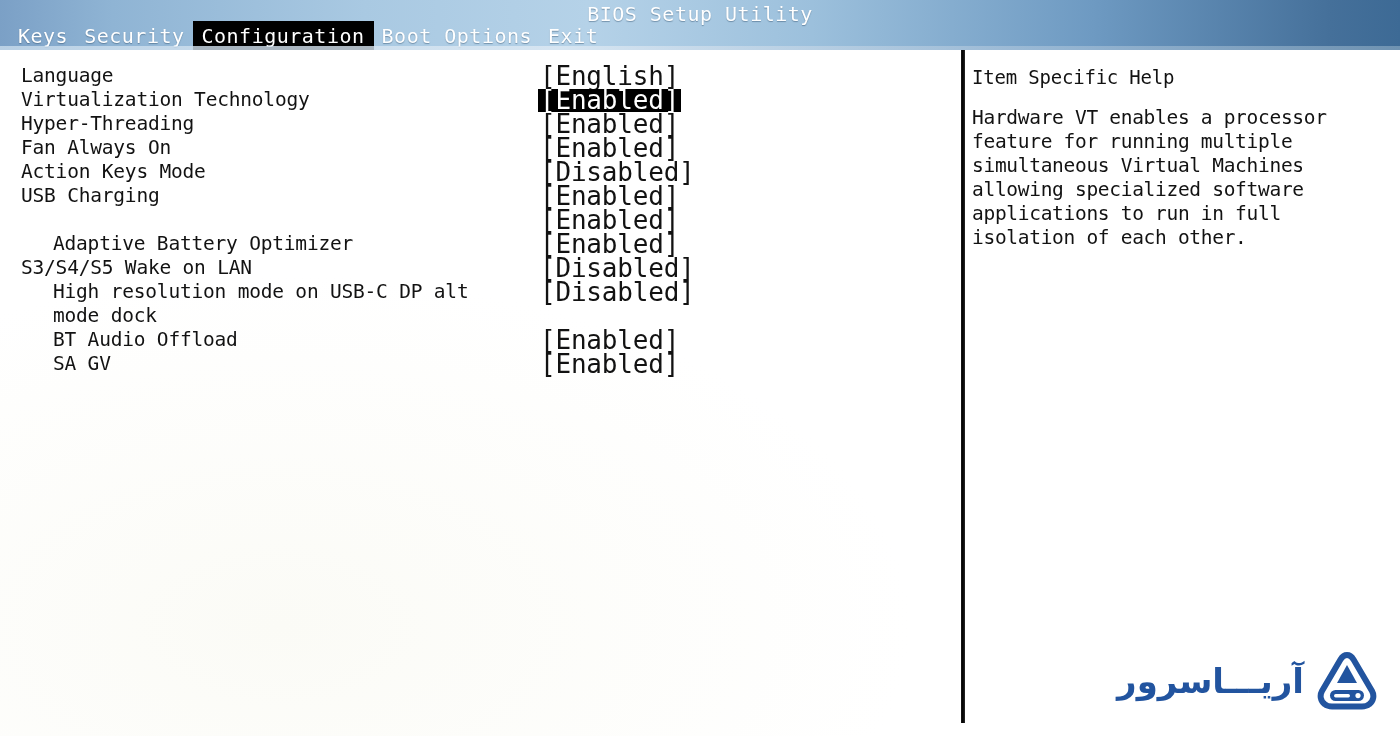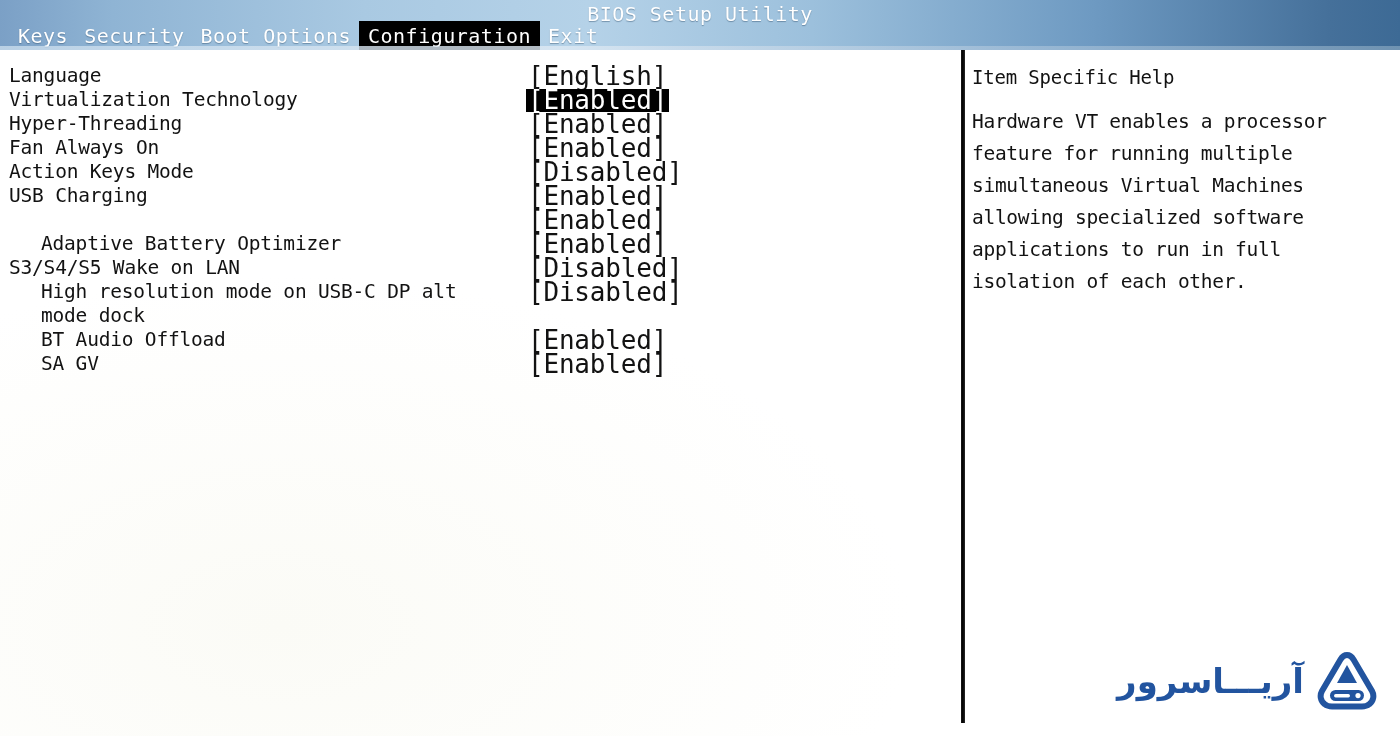--- a/index.html
+++ b/index.html
@@ -92,20 +92,21 @@
     height: 673px;
     background: linear-gradient(to right, #1a1a1a 0%, #000000 45%, #2a2a2a 100%);
   }
 
   
   .settings {
     position: absolute;
     left: 0;
     top: 64px;
     width: 955px;
+    padding-left: 12px;
   }
   .row {
     position: relative;
     height: 24px;
     line-height: 24px;
     white-space: pre;
   }
   .label {
     position: absolute;
     left: 9px;
@@ -145,21 +146,21 @@
     color: #121212;
     font-size: 19px;
     line-height: 26px;
     letter-spacing: -0.2px;
     padding-right: 14px;
   }
   .help-body {
     margin-top: 16px;
     color: #121212;
     font-size: 19.5px;
-    line-height: 32px;
+    line-height: 24px;
     letter-spacing: -0.3px;
     white-space: pre-line;
   }
 
   
   .watermark {
     position: absolute;
     right: 22px;
     bottom: 22px;
     display: flex;
@@ -182,22 +183,22 @@
 </head>
 <body>
 
 <div id="screen">
 
   <div class="header">
     <div class="title">BIOS Setup Utility</div>
     <div class="menu">
       <span class="menu-item">Keys</span>
       <span class="menu-item">Security</span>
+      <span class="menu-item selected">Configuration</span>
       <span class="menu-item">Boot Options</span>
-      <span class="menu-item selected">Configuration</span>
       <span class="menu-item">Exit</span>
     </div>
   </div>
 
   <div class="divider"></div>
 
   <div class="settings">
 
     <div class="row">
       <span class="label">Language</span>

